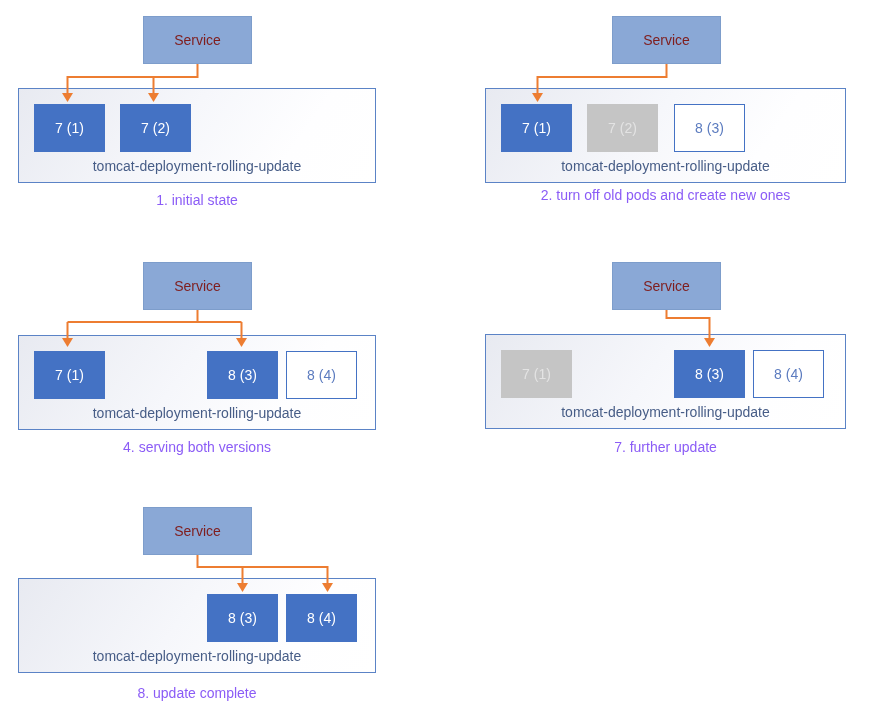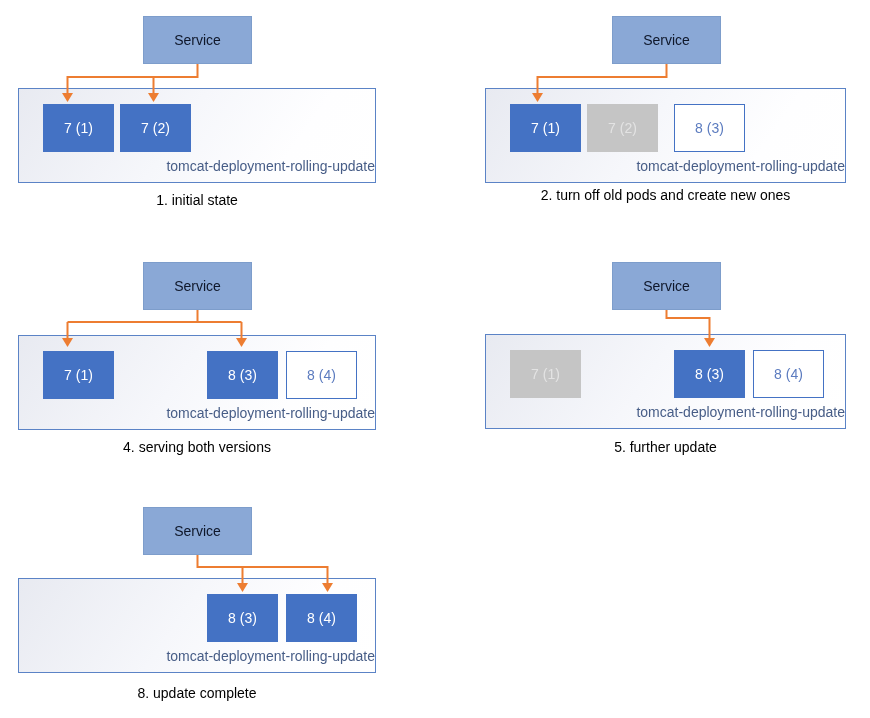--- a/index.html
+++ b/index.html
@@ -11,21 +11,21 @@
     font-family: "Liberation Sans", sans-serif;
     overflow: hidden;
   }
   .service {
     position: absolute;
     width: 109px;
     height: 48px;
     background: #8AA8D6;
     border: 1px solid #7D9DCB;
     box-sizing: border-box;
-    color: #0f172a;
+    color: #7f1d1d;
     font-size: 14px;
     display: flex;
     align-items: center;
     justify-content: center;
   }
   .deployment {
     position: absolute;
     height: 95px;
     border: 1px solid #5B83C6;
     box-sizing: border-box;
@@ -38,40 +38,40 @@
     height: 48px;
     box-sizing: border-box;
     font-size: 14px;
     display: flex;
     align-items: center;
     justify-content: center;
   }
   .pod.active   { background: #4472C4; color: #ffffff; }
   .pod.inactive { background: #C5C5C5; color: #E3E3E3; }
   .pod.new     { background: #ffffff; border: 1.5px solid #4472C4; color: #5B7BBF; }
-  .slot-0 { left: 15px; margin-left: 9px; }
+  .slot-0 { left: 15px; }
   .slot-1 { left: 101px; }
   .slot-2 { left: 188px; }
   .slot-3 { left: 267px; }
   .deploy-label {
     position: absolute;
     top: 67px;
     left: 0;
     width: 100%;
-    text-align: right;
+    text-align: center;
     font-size: 14px;
     color: #475D87;
     line-height: 20px;
   }
   .caption {
     position: absolute;
     text-align: center;
     font-size: 14px;
     line-height: 18px;
-    color: #000000;
+    color: #8b5cf6;
   }
   #arrow-layer {
     position: absolute;
     left: 0; top: 0;
     width: 870px; height: 718px;
     pointer-events: none;
   }
   #arrow-layer path { stroke: #ED7D31; stroke-width: 2; fill: none; }
   #arrow-layer polygon { fill: #ED7D31; }
 </style>
@@ -113,21 +113,21 @@
   </div>
 
   <div>
     <div class="service" style="left:612px; top:262px;">Service</div>
     <div class="deployment" style="left:485px; top:334px; width:361px;">
       <div class="pod inactive slot-0">7 (1)</div>
       <div class="pod active slot-2">8 (3)</div>
       <div class="pod new slot-3">8 (4)</div>
       <div class="deploy-label">tomcat-deployment-rolling-update</div>
     </div>
-    <div class="caption" style="left:485px; top:438px; width:361px;">5. further update</div>
+    <div class="caption" style="left:485px; top:438px; width:361px;">7. further update</div>
   </div>
 
   <div>
     <div class="service" style="left:143px; top:507px;">Service</div>
     <div class="deployment" style="left:18px; top:578px; width:358px;">
       <div class="pod active slot-2">8 (3)</div>
       <div class="pod active slot-3">8 (4)</div>
       <div class="deploy-label">tomcat-deployment-rolling-update</div>
     </div>
     <div class="caption" style="left:18px; top:684px; width:358px;">8. update complete</div>

